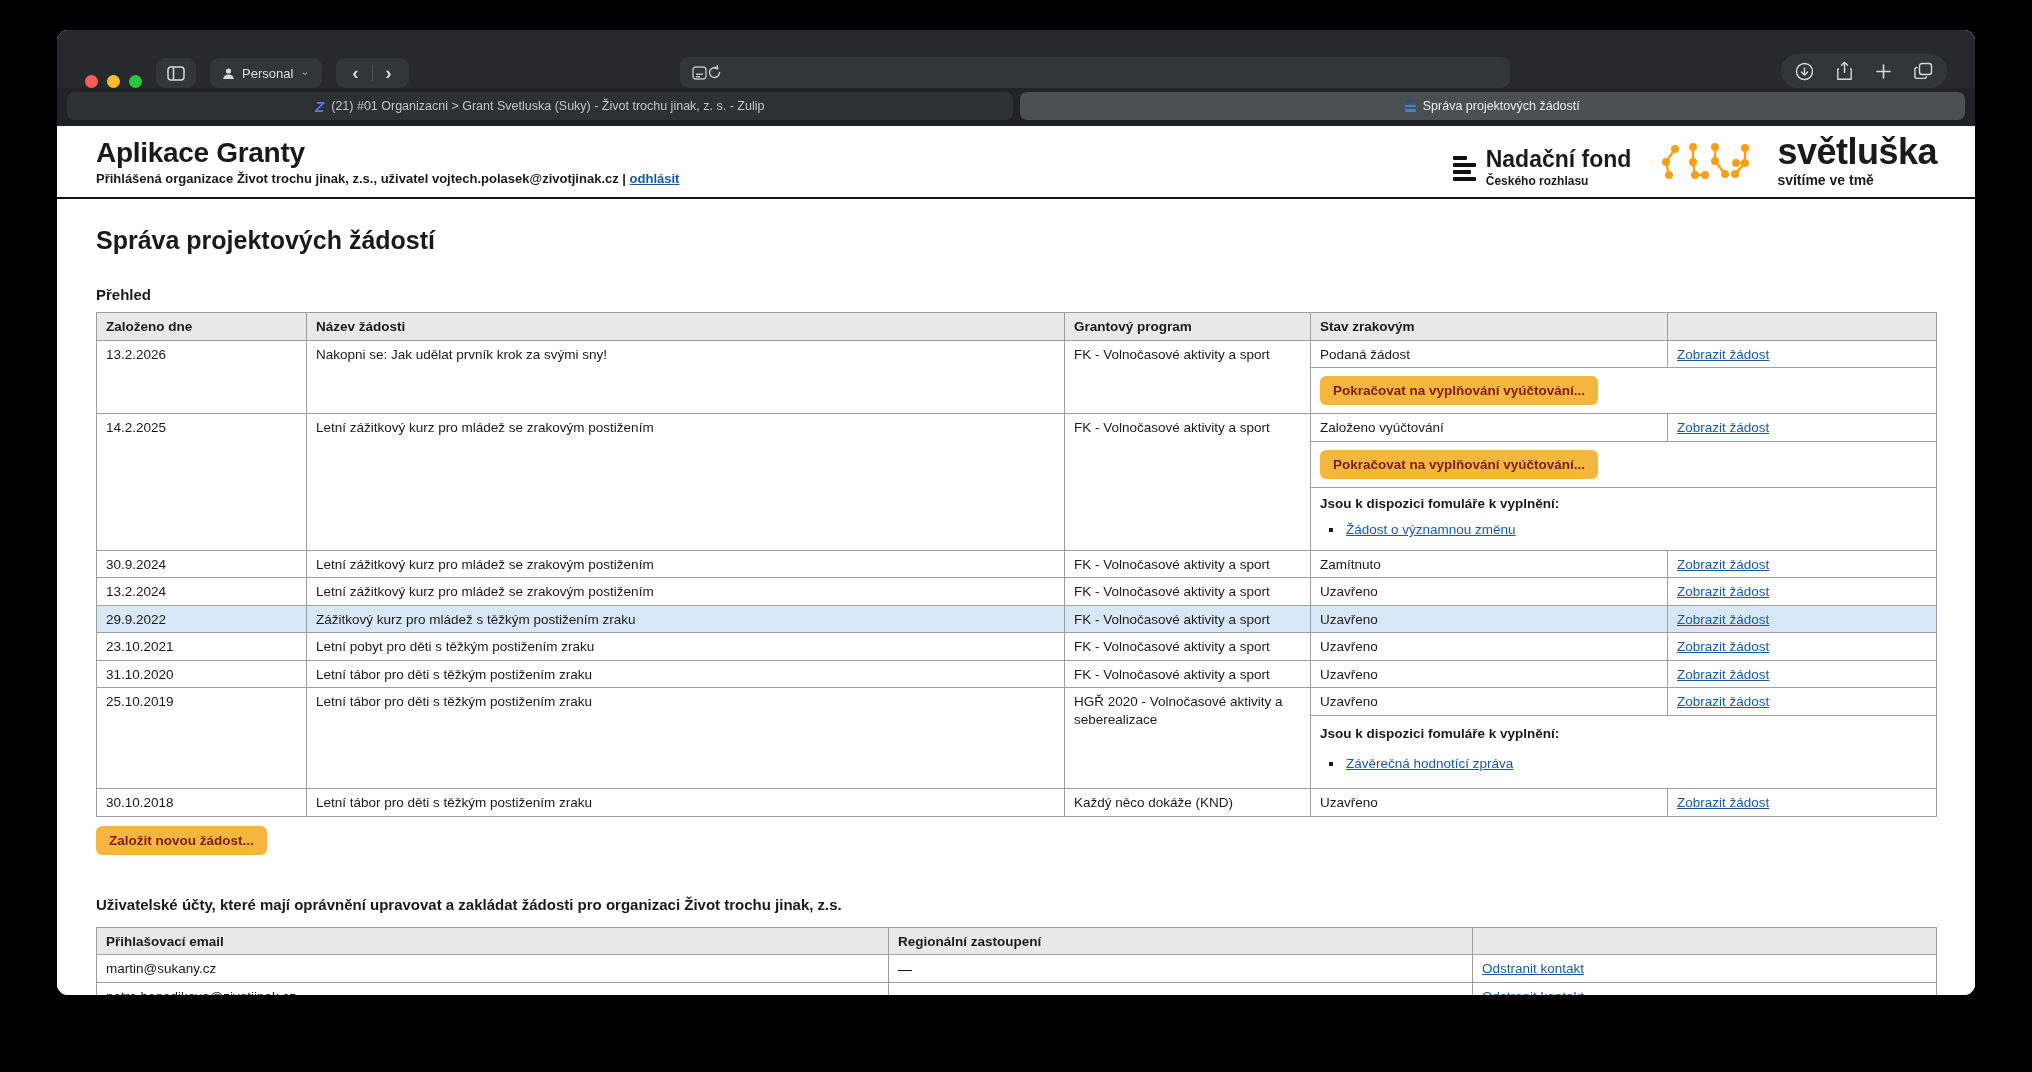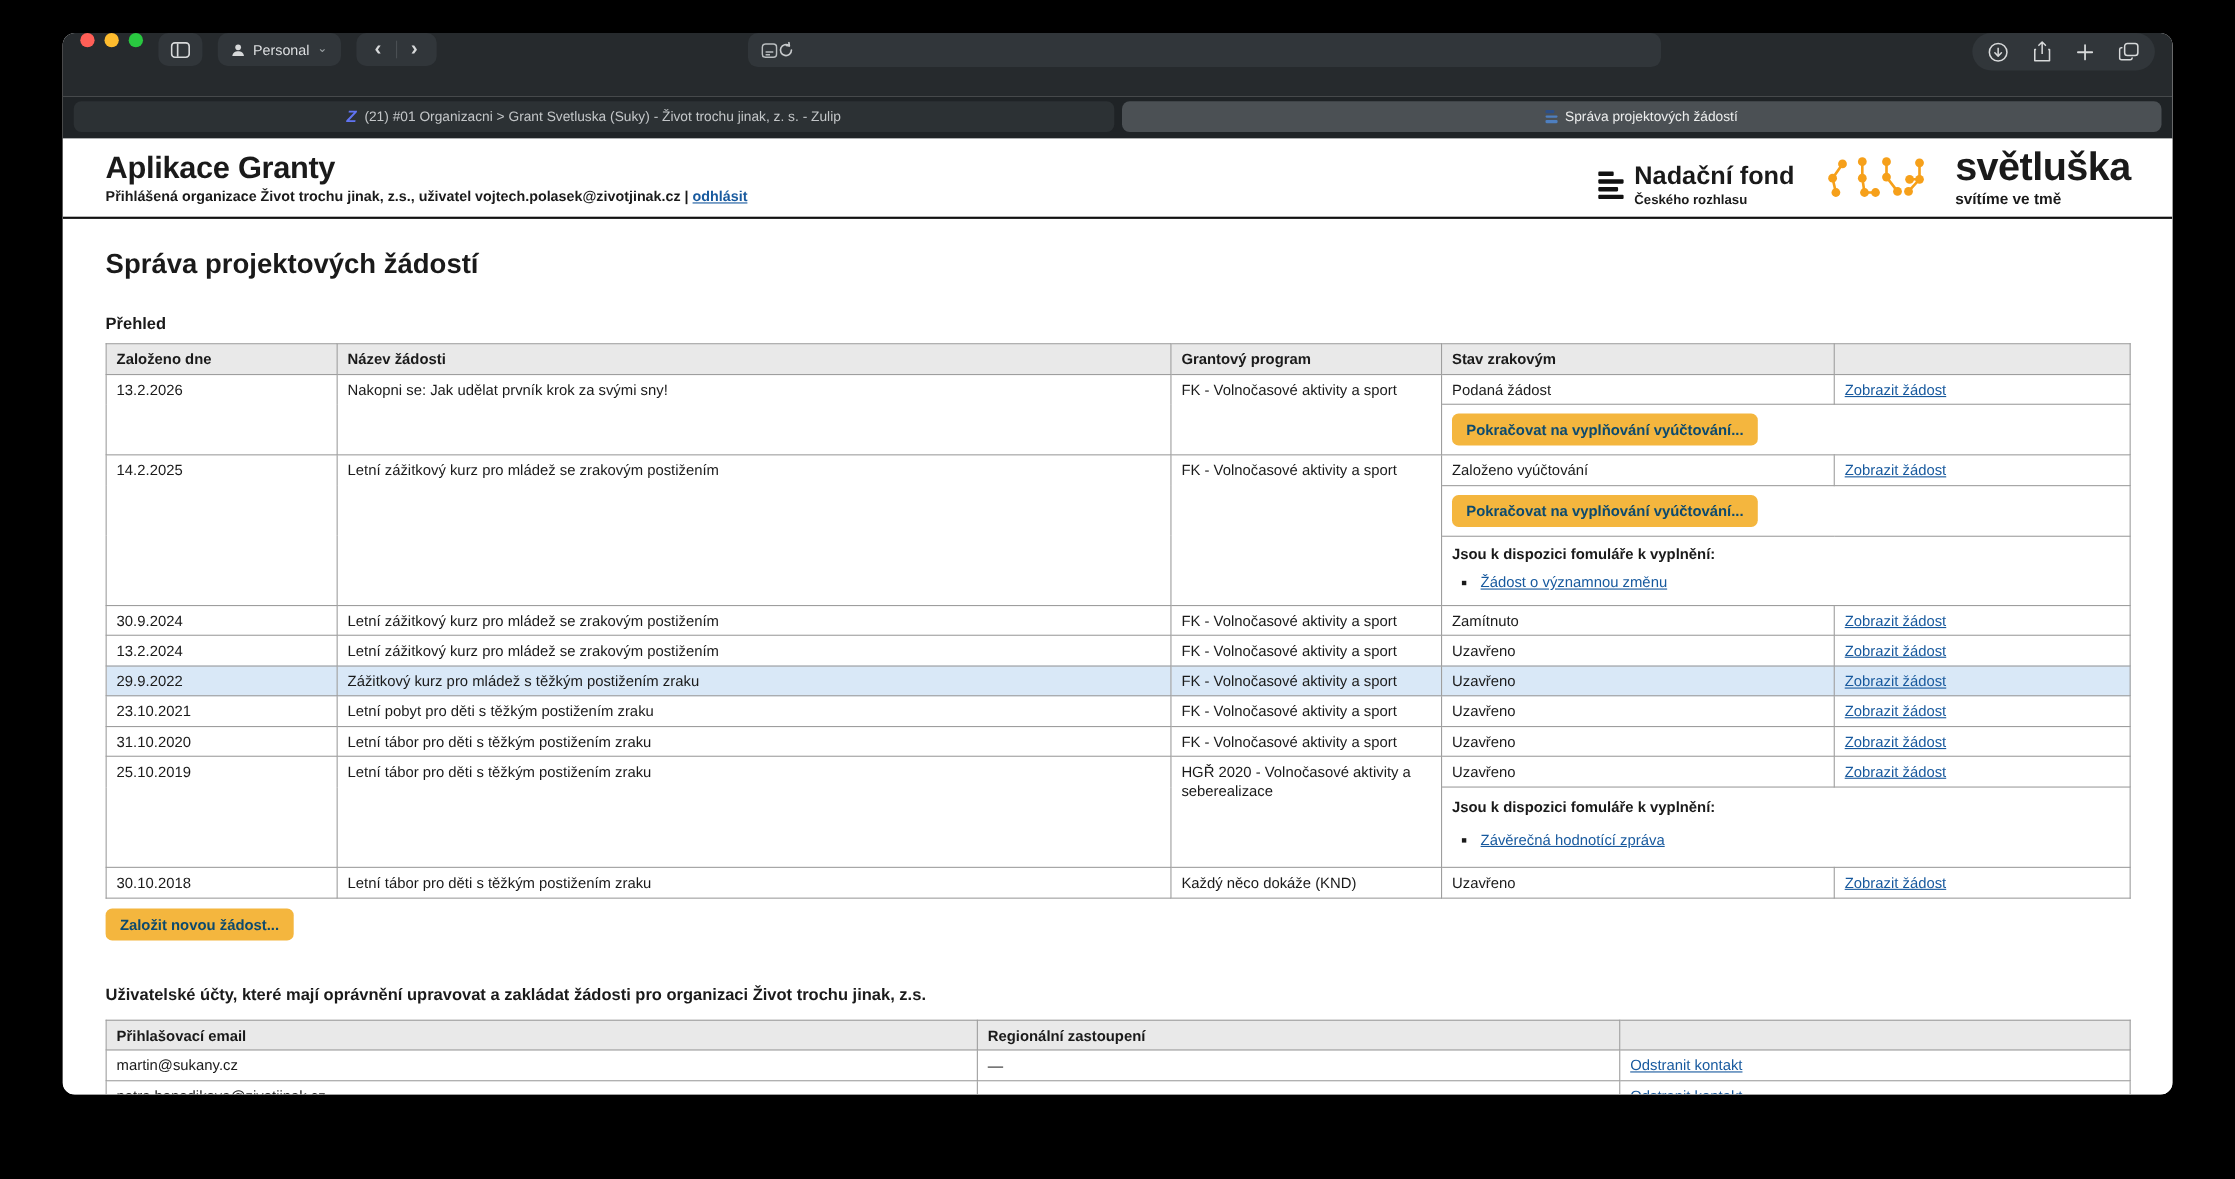--- a/index.html
+++ b/index.html
@@ -9,22 +9,22 @@
   
   .window {
     position:absolute; left:57px; top:30px; width:1918px; height:965px;
     border-radius:11px; overflow:hidden; background:#fff;
     box-shadow:0 25px 70px rgba(0,0,0,.65);
     display:flex; flex-direction:column;
   }
 
   
   .toolbar {
-    height:58px; background:#262a2d; display:flex; align-items:flex-start;
-    padding:0 16px; flex:0 0 auto; gap:14px;
+    height:58px; background:#262a2d; display:flex; align-items:flex-end;
+    padding:0 28px; flex:0 0 auto; gap:14px;
   }
   .traffic { display:flex; gap:9px; align-items:center; }
   .light { width:13px; height:13px; border-radius:50%; }
   .chrome-pill {
     background:#31363a; border-radius:9px; height:30px;
     display:flex; align-items:center; color:#dcdee0; font-size:13px;
   }
   .sidebar-btn { width:40px; justify-content:center; cursor:default; }
   .profile-pill { padding:0 12px; gap:7px; }
   .nav-pill { padding:0 4px; }
@@ -82,21 +82,21 @@
 
   table { border-collapse:collapse; table-layout:fixed; font-size:13.5px; }
   .t-apps { width:1840px; }
   .t-accounts { width:1840px; margin-top:0; }
   th, td { border:1px solid #9e9e9e; padding:5px 9px 4px; text-align:left; vertical-align:top; line-height:1.3; }
   th { background:#e9e9e9; font-weight:700; height:27px; }
   .r-simple td { height:27px; }
   td.cell-btn { padding:8px 9px; }
   .btn-orange {
     background:#f4b63e; border:none; border-radius:6px; padding:7px 13px;
-    font-family:inherit; font-size:13.5px; font-weight:600; color:#0c4a6e; cursor:pointer;
+    font-family:inherit; font-size:13.5px; font-weight:600; color:#7f1d1d; cursor:pointer;
     white-space:nowrap;
   }
   .forms-block { padding:7px 9px 11px; }
   .forms-label { font-weight:700; }
   .forms-list { margin:9px 0 0 24px; list-style:square; }
   .forms-list li { padding-left:2px; }
   tr.hl td { background:#d9e8f7; }
   .new-app-wrap { margin-top:9px; }
   .accounts-heading { font-size:15px; font-weight:700; margin:41px 0 14px; }
   .em-dash { font-size:14px; }

